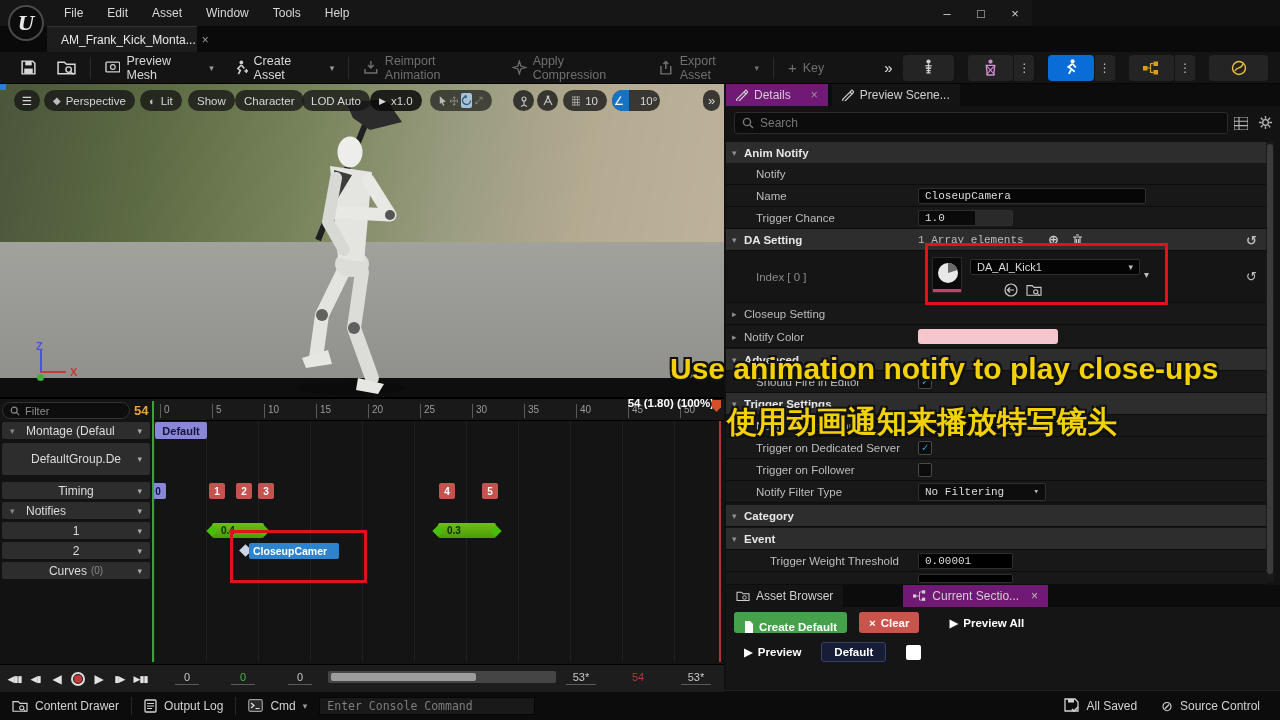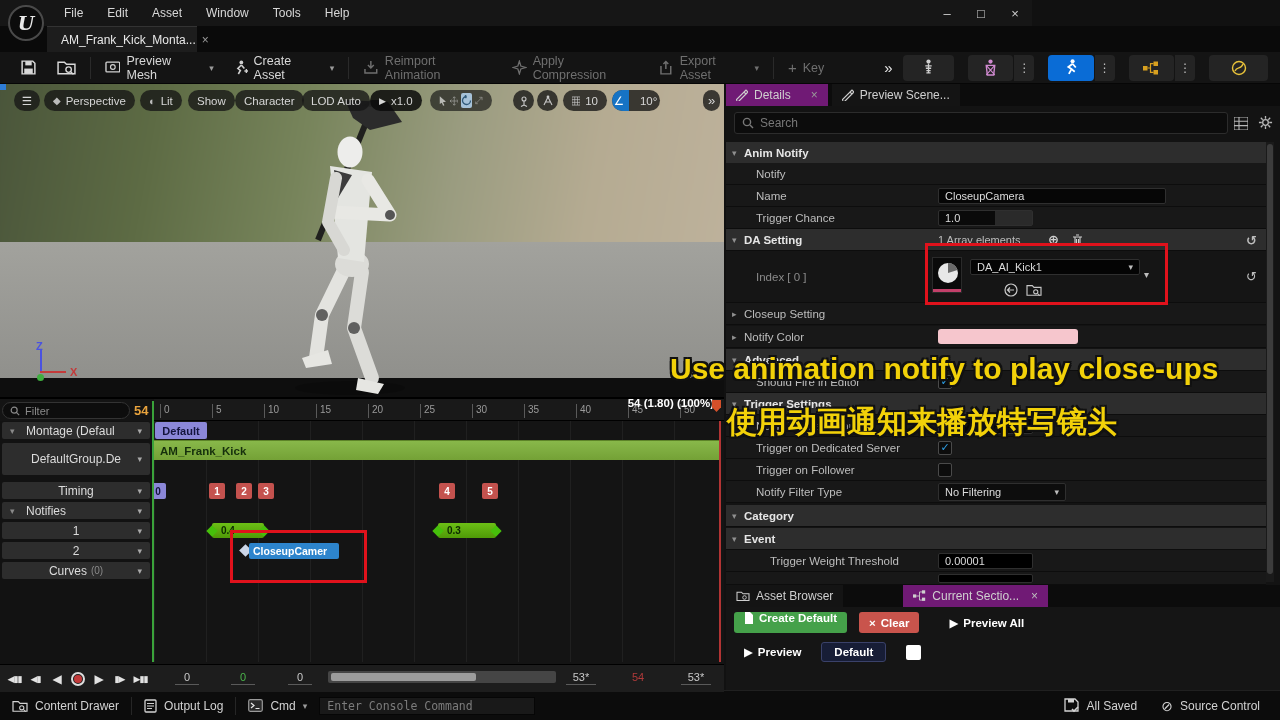--- a/index.html
+++ b/index.html
@@ -34,29 +34,29 @@
   .details{left:726px;top:84px;width:554px;height:501px;background:#131313;}
   .ptabbar{position:absolute;left:0;top:0;width:554px;height:22px;background:#0c0c0c;display:flex;}
   .ptab{height:22px;display:flex;align-items:center;gap:6px;padding:0 10px;font-size:12px;color:#cfcfcf;background:#141414;}
   .ptab.active{background:#701a75;}
   .searchbox{position:absolute;left:8px;top:28px;width:494px;height:22px;background:#0c0c0c;border:1px solid #2c2c2c;border-radius:3px;display:flex;align-items:center;gap:6px;padding:0 7px;color:#787878;}
   .drow{position:absolute;left:0;width:540px;height:22px;background:#181818;border-bottom:1px solid #0d0d0d;display:flex;align-items:center;}
   .dhead{background:#2d2d2d;font-weight:bold;color:#e2e2e2;}
   .dlabel{color:#bdbdbd;font-size:11.5px;padding-left:30px;}
   .dhead .dlabel{color:#e6e6e6;padding-left:18px;}
   .dcaret{position:absolute;left:6px;color:#909090;font-size:9px;}
-  .dval{position:absolute;left:212px;}
+  .dval{position:absolute;left:192px;font-family:Liberation Mono, monospace;}
   .dinput{background:#060606;border:1px solid #2f2f2f;border-radius:2px;color:#dcdcdc;font-size:11px;padding:1px 6px;height:16px;display:flex;align-items:center;}
   .chk{width:14px;height:14px;background:#0c0c0c;border:1px solid #4a4a4a;border-radius:2px;display:flex;align-items:center;justify-content:center;color:#2e9fe6;font-size:11px;font-weight:bold;}
   .vscroll{position:absolute;left:540px;top:58px;width:8px;height:440px;background:#1a1a1a;}
   .vthumb{position:absolute;left:1px;top:2px;width:6px;height:430px;background:#3c3c3c;border-radius:3px;}
   .reset{position:absolute;left:520px;color:#bdbdbd;font-size:13px;}
   
   .secpanel{left:726px;top:585px;width:554px;height:105px;background:#151515;}
-  .btn-green{background:#45a14a;color:#fff;font-weight:bold;border-radius:3px;height:21px;display:flex;align-items:flex-start;gap:5px;padding:0 10px;font-size:11.5px;}
+  .btn-green{background:#45a14a;color:#fff;font-weight:bold;border-radius:3px;height:21px;display:flex;align-items:flex-end;gap:5px;padding:0 10px;font-size:11.5px;}
   .btn-red{background:#c9544c;color:#fff;font-weight:bold;border-radius:3px;height:21px;display:flex;align-items:center;gap:5px;padding:0 10px;font-size:11.5px;}
   .btn-navy{background:#171d36;border:1px solid #3a4169;color:#fff;font-weight:bold;border-radius:3px;height:20px;display:flex;align-items:center;padding:0 12px;font-size:11.5px;}
   .playlbl{display:flex;align-items:center;gap:5px;color:#fff;font-weight:bold;font-size:11.5px;}
   
   .timeline{left:0;top:397px;width:724px;height:293px;background:#141414;border-top:2px solid #000;}
   .trackarea{position:absolute;left:154px;top:22px;width:570px;height:241px;background:repeating-linear-gradient(90deg,#202020 0 1px,transparent 1px 52px);}
   .leftcol{position:absolute;left:0;top:22px;width:152px;height:268px;background:#121212;z-index:5;}
   .lrow{position:absolute;left:2px;width:148px;background:#2d2d2d;border-radius:2px;color:#dcdcdc;font-size:12px;display:flex;align-items:center;justify-content:center;}
   .lrow .rcaret{position:absolute;right:8px;color:#a8a8a8;font-size:9px;}
   .lrow .lcaret{position:absolute;left:8px;color:#8a8a8a;font-size:9px;}
@@ -551,23 +551,20 @@
       <span class="tick" style="left:526px">50</span>
       <span class="abs" style="right:10px;top:-2px;width:160px;overflow:hidden;white-space:nowrap;color:#fff;font-weight:bold;font-size:11.5px;text-align:right">54 (1.80) (100%)</span>
       <span class="abs" style="right:3px;top:1px;width:9px;height:12px;background:#d4502a;clip-path:polygon(0 0,100% 0,100% 60%,50% 100%,0 60%)"></span>
     </div>
 
     <div class="trackarea"></div>
 
     <div class="abs" style="left:155px;top:23px;width:52px;height:17px;background:#8b87d8;border-radius:2px;color:#14143c;font-weight:bold;font-size:11px;display:flex;align-items:center;justify-content:center;z-index:4">
         <span>Default</span>
       </div>
-    <div class="abs" style="left:154px;top:41px;width:566px;height:20px;background:linear-gradient(#88b84a,#74a136);border-top:1px solid #5d8428;color:#16300c;font-weight:bold;font-size:11.5px;display:flex;align-items:center;padding-left:6px;z-index:3">
-        <span>AM_Frank_Kick</span>
-      </div>
 
     <div class="marker" style="left:150px;top:84px;background:#8b87d8;color:#14143c">
         <span>0</span>
       </div>
     <div class="marker" style="left:209px;top:84px">
         <span>1</span>
       </div>
     <div class="marker" style="left:236px;top:84px">
         <span>2</span>
       </div>

